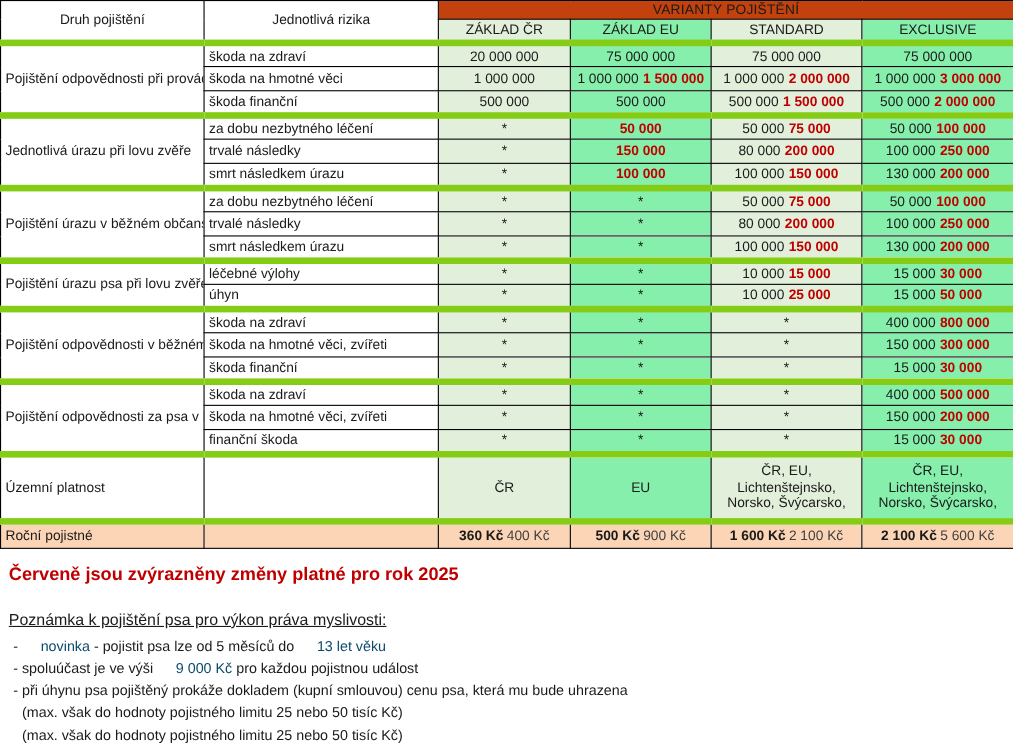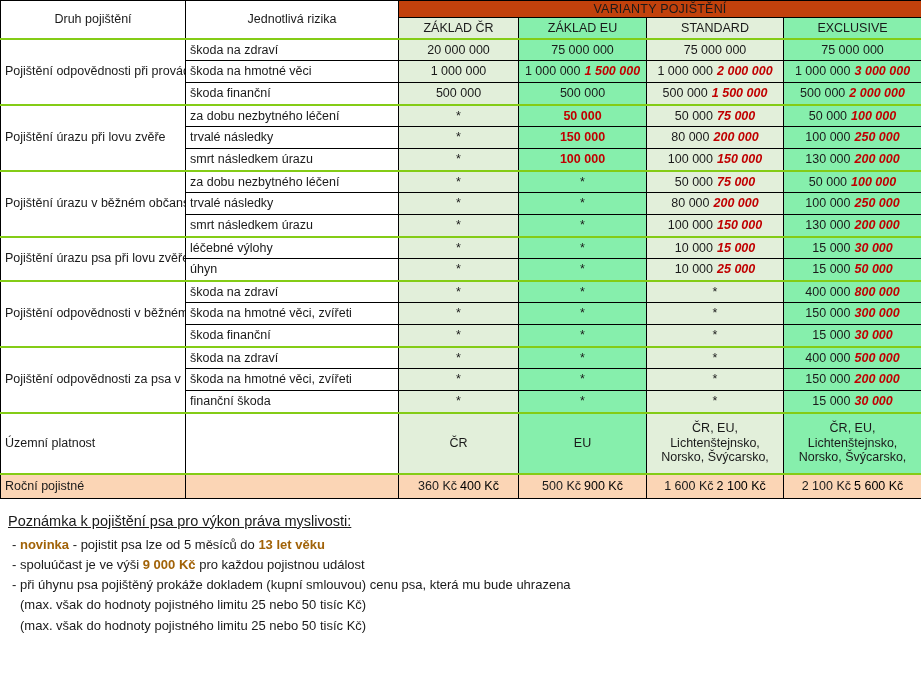--- a/index.html
+++ b/index.html
@@ -75,25 +75,25 @@
   td.risk {
     font-size: 12.5px;
     text-align: left;
     padding-left: 4px;
   }
   td.val {
     text-align: center;
     font-size: 12.5px;
   }
   td.val .old { color: #1a1a1a; }
-  td.val .new { color: #c00000; font-weight: bold; margin-left: 4px; font-style: italic; }
+  td.val .new { color: #c00000; font-weight: bold; margin-left: 4px; }
   td.val .solo-new { color: #c00000; font-weight: bold; }
   td.val .star { color: #1a1a1a; }
 
-  tr.sect-start > td { border-top: 2px solid #84cc16; }
+  tr.sect-start > td { border-top: 6px solid #84cc16; }
   tr.row-h { height: 22px; }
 
   td.terr {
     text-align: center;
     white-space: normal;
     line-height: 1.25;
     font-size: 12.5px;
     vertical-align: middle;
   }
   tr.terr-row { height: 61px; }
@@ -101,22 +101,22 @@
   td.premium-label {
     font-weight: bold;
     font-size: 12.5px;
     text-align: left;
   }
   td.premium-val {
     text-align: center;
     font-weight: bold;
     font-size: 12.5px;
   }
-  td.premium-val .old { color: #1a1a1a; }
-  td.premium-val .new { color: #000000; margin-left: 3px; }
+  td.premium-val .old { color: #1a1a1a; font-weight: bold; }
+  td.premium-val .new { color: #404040; margin-left: 3px; }
 
   
   .notes { padding: 14px 0 0 8px; }
   .note-red-head {
     color: #c00000;
     font-weight: bold;
     font-size: 16.5px;
     margin-bottom: 24px;
   }
   .note-title {
@@ -124,21 +124,21 @@
     font-size: 14.5px;
     text-decoration: underline;
     margin-bottom: 6px;
   }
   .note-line {
     font-size: 13px;
     line-height: 1.55;
     white-space: nowrap;
     padding-left: 4px;
   }
-  .note-line .r { color: #a16207; font-weight: bold; }
+  .note-line .r { color: #0c4a6e; font-weight: normal; margin-left: 17px; }
   .note-line.indent { padding-left: 12px; }
 </style>
 </head>
 <body>
 
 <div id="root">
 
   <table class="grid">
     <colgroup>
       <col class="c-kind">
@@ -178,21 +178,21 @@
           <td class="val bg-dark"><span class="old">1 000 000</span><span class="new">3 000 000</span></td>
         </tr>
         <tr class="row-h">
           <td class="risk bg-white">škoda finanční</td>
           <td class="val bg-light"><span class="old">500 000</span></td>
           <td class="val bg-dark"><span class="old">500 000</span></td>
           <td class="val bg-light"><span class="old">500 000</span><span class="new">1 500 000</span></td>
           <td class="val bg-dark"><span class="old">500 000</span><span class="new">2 000 000</span></td>
         </tr>
         <tr class="row-h sect-start">
-          <td class="kind bg-white" rowspan="3">Pojištění úrazu při lovu zvěře</td>
+          <td class="kind bg-white" rowspan="3">Jednotlivá úrazu při lovu zvěře</td>
           <td class="risk bg-white">za dobu nezbytného léčení</td>
           <td class="val bg-light"><span class="star">*</span></td>
           <td class="val bg-dark"><span class="solo-new">50 000</span></td>
           <td class="val bg-light"><span class="old">50 000</span><span class="new">75 000</span></td>
           <td class="val bg-dark"><span class="old">50 000</span><span class="new">100 000</span></td>
         </tr>
         <tr class="row-h">
           <td class="risk bg-white">trvalé následky</td>
           <td class="val bg-light"><span class="star">*</span></td>
           <td class="val bg-dark"><span class="solo-new">150 000</span></td>
@@ -300,20 +300,21 @@
           <td class="bg-peach"></td>
           <td class="premium-val bg-peach"><span class="old">360 Kč</span><span class="new">400 Kč</span></td>
           <td class="premium-val bg-peach"><span class="old">500 Kč</span><span class="new">900 Kč</span></td>
           <td class="premium-val bg-peach"><span class="old">1 600 Kč</span><span class="new">2 100 Kč</span></td>
           <td class="premium-val bg-peach"><span class="old">2 100 Kč</span><span class="new">5 600 Kč</span></td>
         </tr>
       </tbody>
   </table>
 
   <div class="notes">
+    <div class="note-red-head">Červeně jsou zvýrazněny změny platné pro rok 2025</div>
     <div class="note-title">Poznámka k pojištění psa pro výkon práva myslivosti:</div>
     <div id="note-lines">
         <div class="note-line"><span>- </span><span class="r">novinka</span><span> - pojistit psa lze od 5 měsíců do </span><span class="r">13 let věku</span></div>
         <div class="note-line"><span>- spoluúčast je ve výši </span><span class="r">9 000 Kč</span><span> pro každou pojistnou událost</span></div>
         <div class="note-line"><span>- při úhynu psa pojištěný prokáže dokladem (kupní smlouvou) cenu psa, která mu bude uhrazena</span></div>
         <div class="note-line indent"><span>(max. však do hodnoty pojistného limitu 25 nebo 50 tisíc Kč)</span></div>
         <div class="note-line indent"><span>(max. však do hodnoty pojistného limitu 25 nebo 50 tisíc Kč)</span></div>
       </div>
   </div>
 

